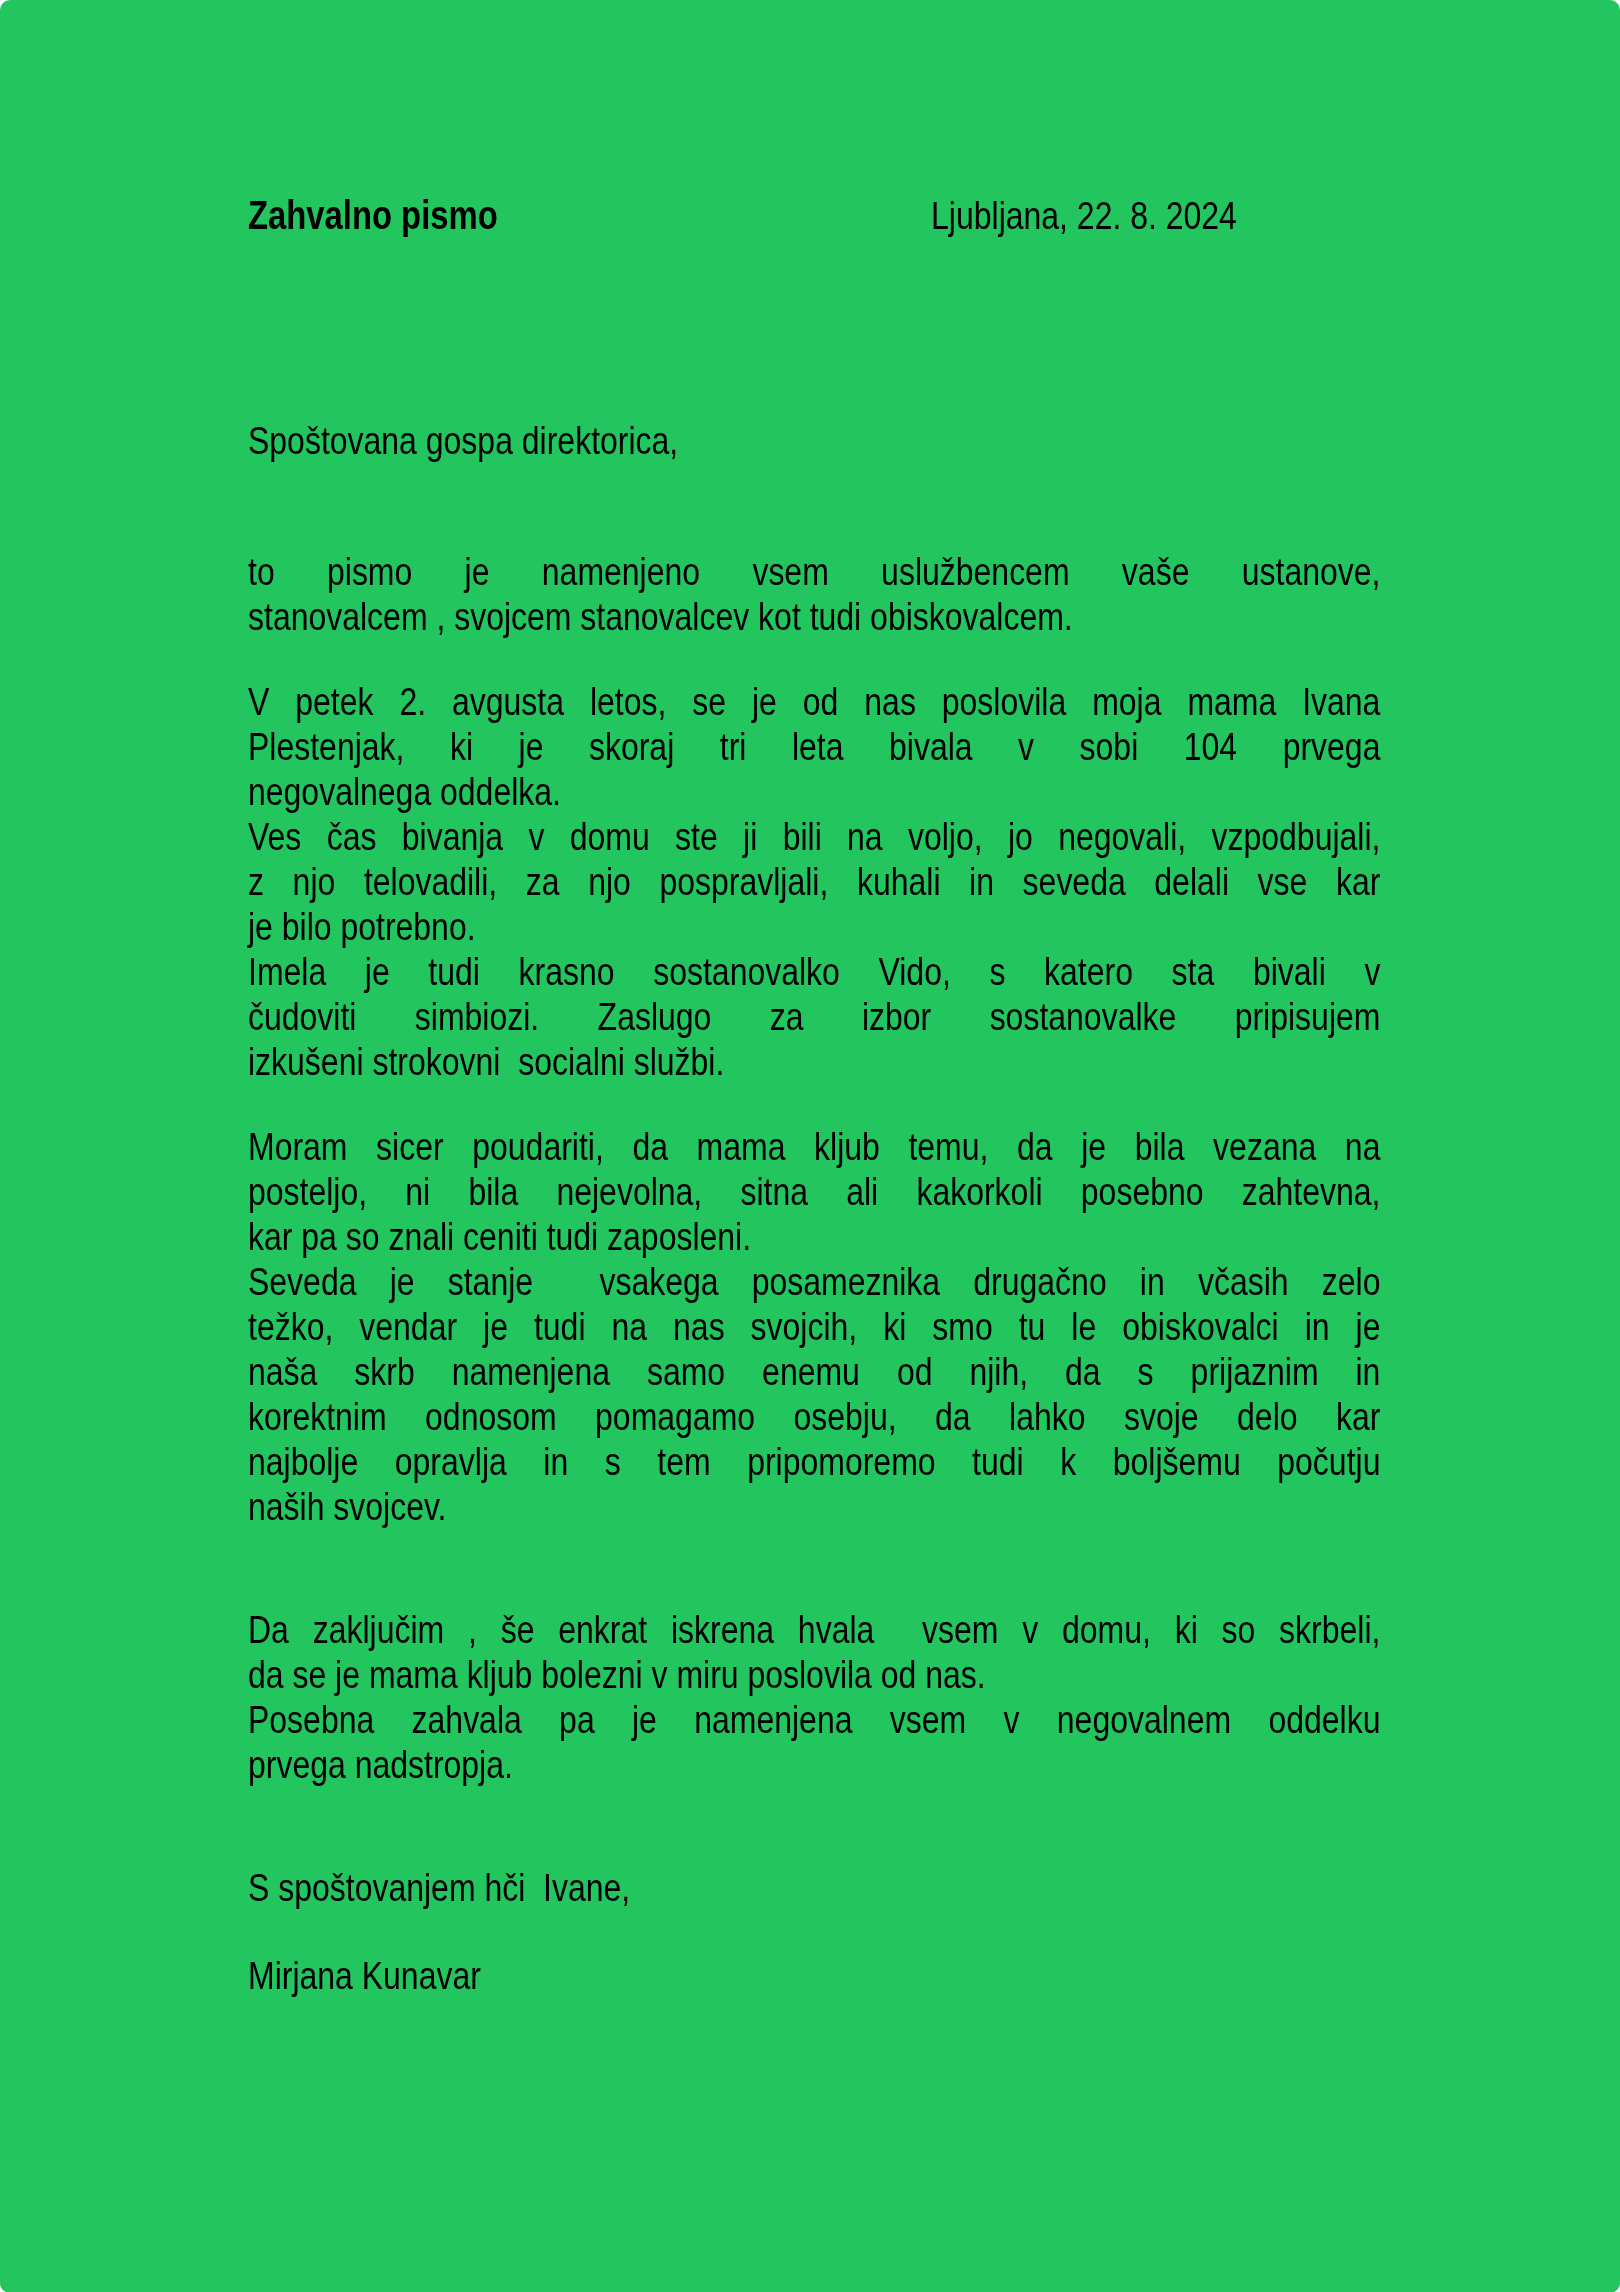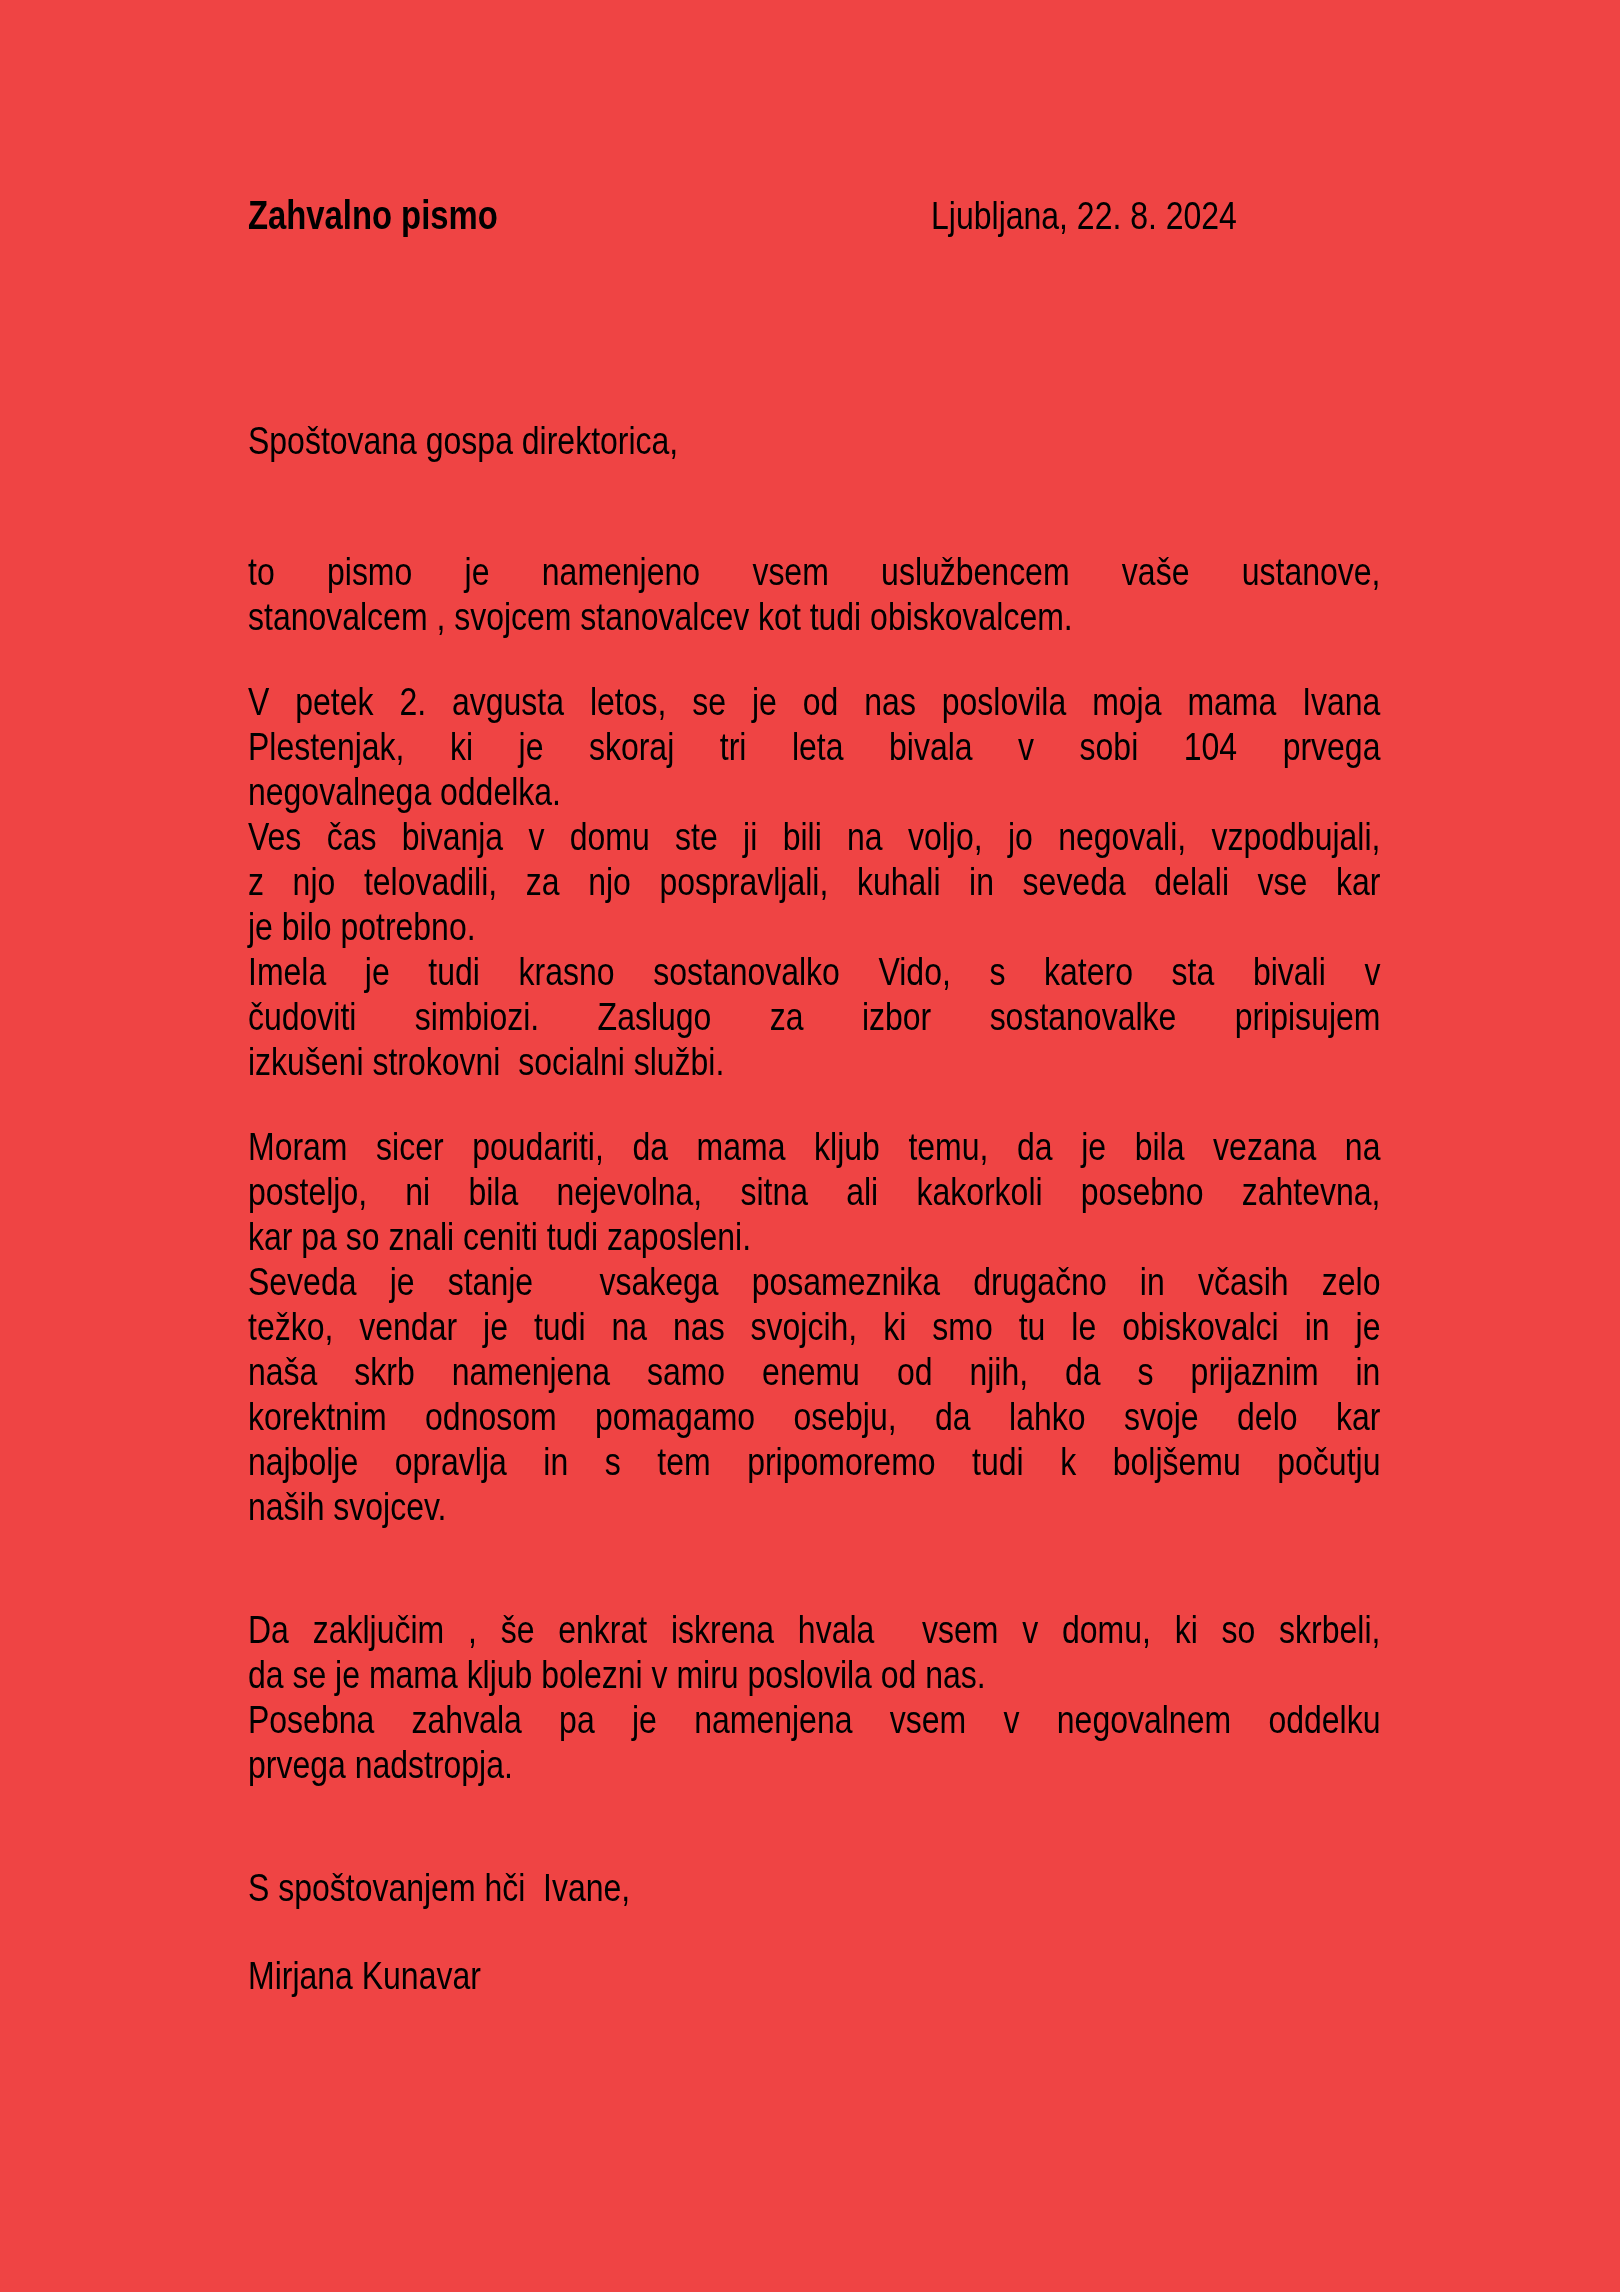--- a/index.html
+++ b/index.html
@@ -4,21 +4,21 @@
 <title>Zahvalno pismo</title>
 <style>
   * { margin:0; padding:0; box-sizing:border-box; }
   html, body { background:#ffffff; }
   body {
     width:1620px; height:2293px; position:relative;
     font-family:"Liberation Sans","DejaVu Sans",sans-serif;
   }
   .page {
     position:absolute; left:0; top:0; width:1620px; height:2293px;
-    background:#ef4444; color:#000000; overflow:hidden;
+    background:#22c55e; color:#000000; overflow:hidden;border-radius:10px;
   }
   
   .content {
     position:absolute; left:248px; top:193px; width:1381px;
     transform:scaleX(0.82); transform-origin:0 0;
     font-size:39px; line-height:45px; color:#000;
   }
   .hdr { position:relative; height:45px; }
   .title { font-weight:700; font-size:40px; display:inline-block; }
   .date { position:absolute; left:833px; top:0; white-space:nowrap; }

